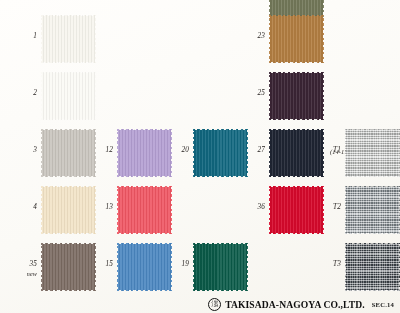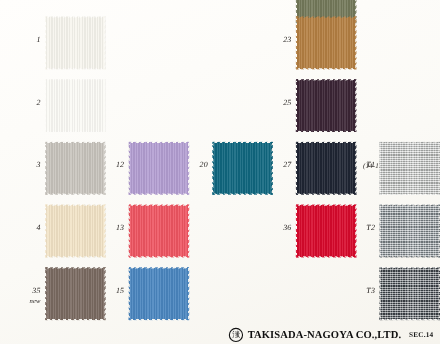--- a/index.html
+++ b/index.html
@@ -242,20 +242,31 @@
         <div class="label">20</div>
         <div class="swatch">
           <div class="inner" style="background: rgb(16, 103, 127); inset: 1.2px;"></div>
           <div class="topzig" style="background: repeating-linear-gradient(135deg, rgb(16, 103, 127) 0px, rgb(16, 103, 127) 1.7px, transparent 1.7px, transparent 3.4px);"></div>
           <div class="botzig" style="background: repeating-linear-gradient(45deg, rgb(16, 103, 127) 0px, rgb(16, 103, 127) 1.7px, transparent 1.7px, transparent 3.4px);"></div>
           <div class="leftzig" style="background: repeating-linear-gradient(45deg, rgb(16, 103, 127) 0px, rgb(16, 103, 127) 1.7px, transparent 1.7px, transparent 3.4px);"></div>
           <div class="rightzig" style="background: repeating-linear-gradient(135deg, rgb(16, 103, 127) 0px, rgb(16, 103, 127) 1.7px, transparent 1.7px, transparent 3.4px);"></div>
           <div class="texture"></div>
         </div>
       </div>
+      <div class="cell" style="top: 243px;">
+        <div class="label">19</div>
+        <div class="swatch">
+          <div class="inner" style="background: rgb(10, 90, 72); inset: 1.2px;"></div>
+          <div class="topzig" style="background: repeating-linear-gradient(135deg, rgb(10, 90, 72) 0px, rgb(10, 90, 72) 1.7px, transparent 1.7px, transparent 3.4px);"></div>
+          <div class="botzig" style="background: repeating-linear-gradient(45deg, rgb(10, 90, 72) 0px, rgb(10, 90, 72) 1.7px, transparent 1.7px, transparent 3.4px);"></div>
+          <div class="leftzig" style="background: repeating-linear-gradient(45deg, rgb(10, 90, 72) 0px, rgb(10, 90, 72) 1.7px, transparent 1.7px, transparent 3.4px);"></div>
+          <div class="rightzig" style="background: repeating-linear-gradient(135deg, rgb(10, 90, 72) 0px, rgb(10, 90, 72) 1.7px, transparent 1.7px, transparent 3.4px);"></div>
+          <div class="texture"></div>
+        </div>
+      </div>
     </div>
     <div class="col" style="left: 246px;">
       <div class="cell" style="top: -27px;">
         <div class="swatch">
           <div class="inner" style="background: rgb(116, 121, 90); inset: 1.2px;"></div>
           <div class="botzig" style="background: repeating-linear-gradient(45deg, rgb(116, 121, 90) 0px, rgb(116, 121, 90) 1.7px, transparent 1.7px, transparent 3.4px);"></div>
           <div class="leftzig" style="background: repeating-linear-gradient(45deg, rgb(116, 121, 90) 0px, rgb(116, 121, 90) 1.7px, transparent 1.7px, transparent 3.4px);"></div>
           <div class="rightzig" style="background: repeating-linear-gradient(135deg, rgb(116, 121, 90) 0px, rgb(116, 121, 90) 1.7px, transparent 1.7px, transparent 3.4px);"></div>
           <div class="texture"></div>
         </div>

